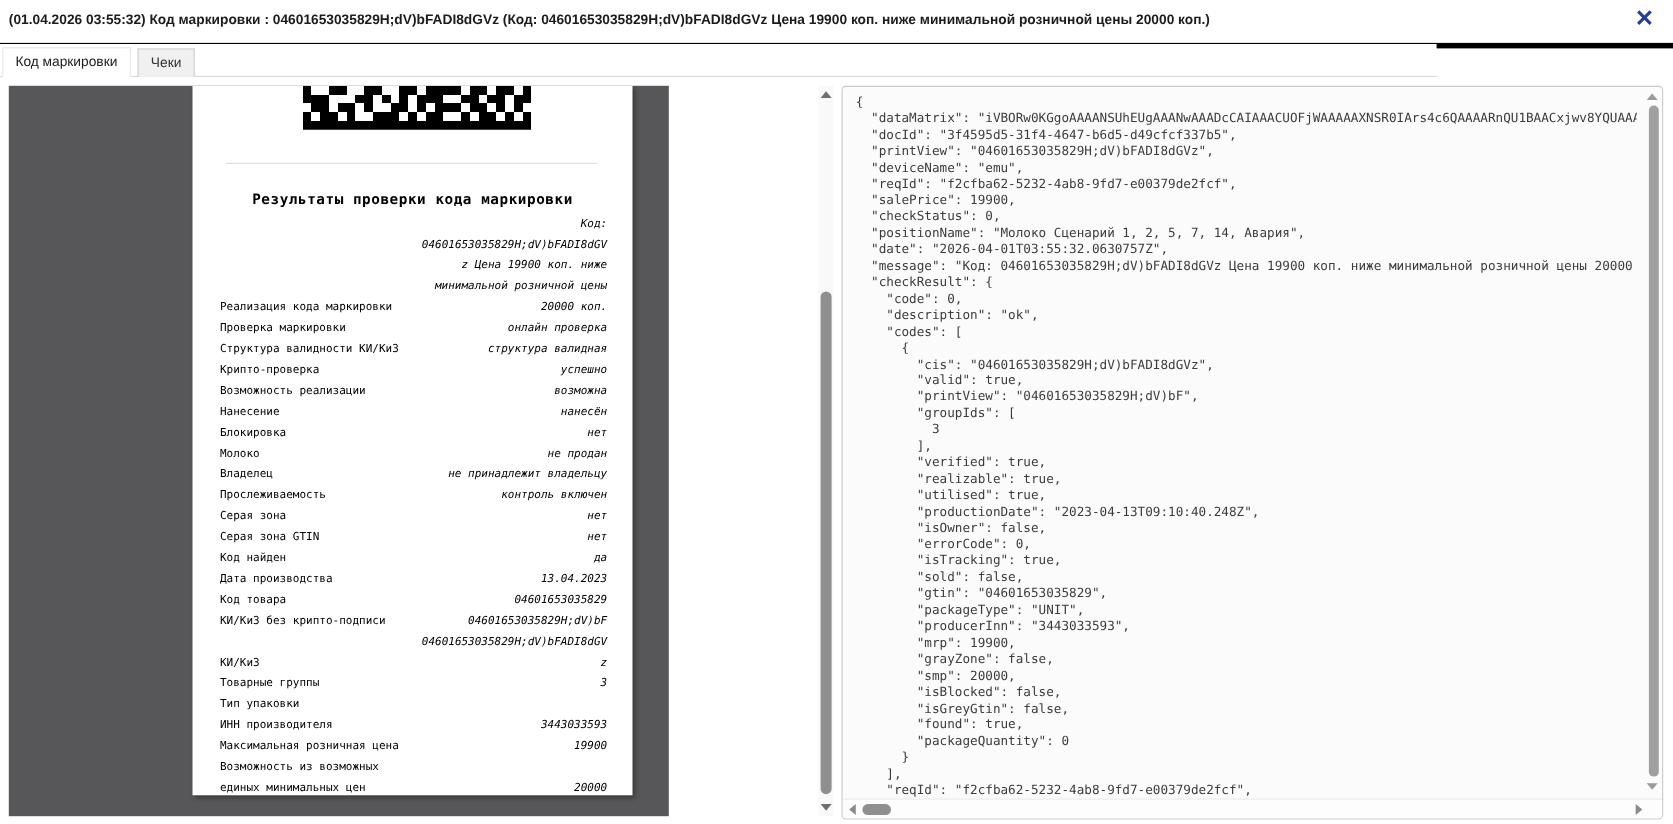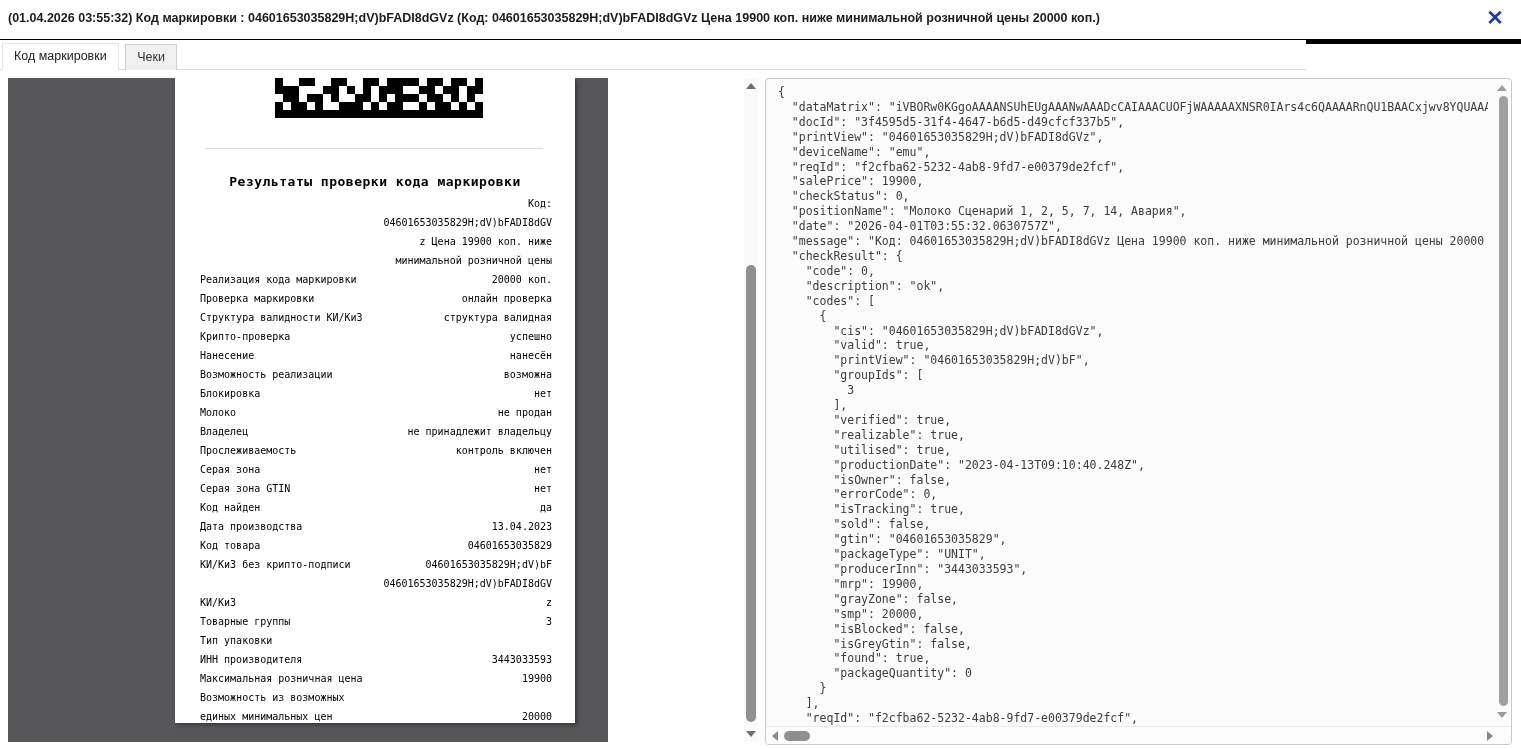--- a/index.html
+++ b/index.html
@@ -27,21 +27,21 @@
   #receipt{position:absolute;left:167px;top:0px;width:400px;height:645px;background:#ffffff;
     box-shadow:2px 2px 4px rgba(0,0,0,.35);font-family:"DejaVu Sans Mono","Liberation Mono",monospace;
     color:#000;}
   #barcode{position:absolute;left:100px;top:0px;width:208px;height:40px;}
   #receipt-hr{position:absolute;left:30px;top:70px;width:338px;height:0;border-top:1px solid #dcdcdc;}
   #receipt-title{position:absolute;left:0;top:96px;width:100%;text-align:center;font-size:13px;
     font-weight:600;letter-spacing:.5px;white-space:nowrap;}
   #receipt-rows{position:absolute;left:25px;top:116px;width:352px;}
   .rrow{display:flex;align-items:flex-end;font-size:10px;line-height:19px;}
   .rl{white-space:pre-line;text-align:left;flex:0 0 auto;max-width:210px;}
-  .rv{white-space:pre-line;text-align:right;flex:1 1 auto;margin-left:8px;}
+  .rv{white-space:pre-line;text-align:right;flex:1 1 auto;margin-left:8px;font-style:italic;}
 
   
   #left-scroll{position:absolute;left:744px;top:78px;width:14px;height:664px;background:#f9f9f9;}
   #left-scroll-thumb{position:absolute;left:2px;top:187px;width:10px;height:457px;background:#8f8f8f;border-radius:6px;}
   .arr{width:0;height:0;position:absolute;}
   .arr-up{border-left:5px solid transparent;border-right:5px solid transparent;border-bottom:6px solid #6f6f6f;}
   .arr-down{border-left:5px solid transparent;border-right:5px solid transparent;border-top:6px solid #6f6f6f;}
   .arr-left{border-top:5px solid transparent;border-bottom:5px solid transparent;border-right:6px solid #8a8a8a;}
   .arr-right{border-top:5px solid transparent;border-bottom:5px solid transparent;border-left:6px solid #8a8a8a;}
 
@@ -181,27 +181,27 @@
     <div class="rl">Структура валидности КИ/КиЗ</div>
     <div class="rv">структура валидная</div>
   </div>
 
   <div class="rrow">
     <div class="rl">Крипто-проверка</div>
     <div class="rv">успешно</div>
   </div>
 
   <div class="rrow">
+    <div class="rl">Возможность реализации</div>
+    <div class="rv">возможна</div>
+  </div>
+
+  <div class="rrow">
     <div class="rl">Нанесение</div>
     <div class="rv">нанесён</div>
-  </div>
-
-  <div class="rrow">
-    <div class="rl">Возможность реализации</div>
-    <div class="rv">возможна</div>
   </div>
 
   <div class="rrow">
     <div class="rl">Блокировка</div>
     <div class="rv">нет</div>
   </div>
 
   <div class="rrow">
     <div class="rl">Молоко</div>
     <div class="rv">не продан</div>

